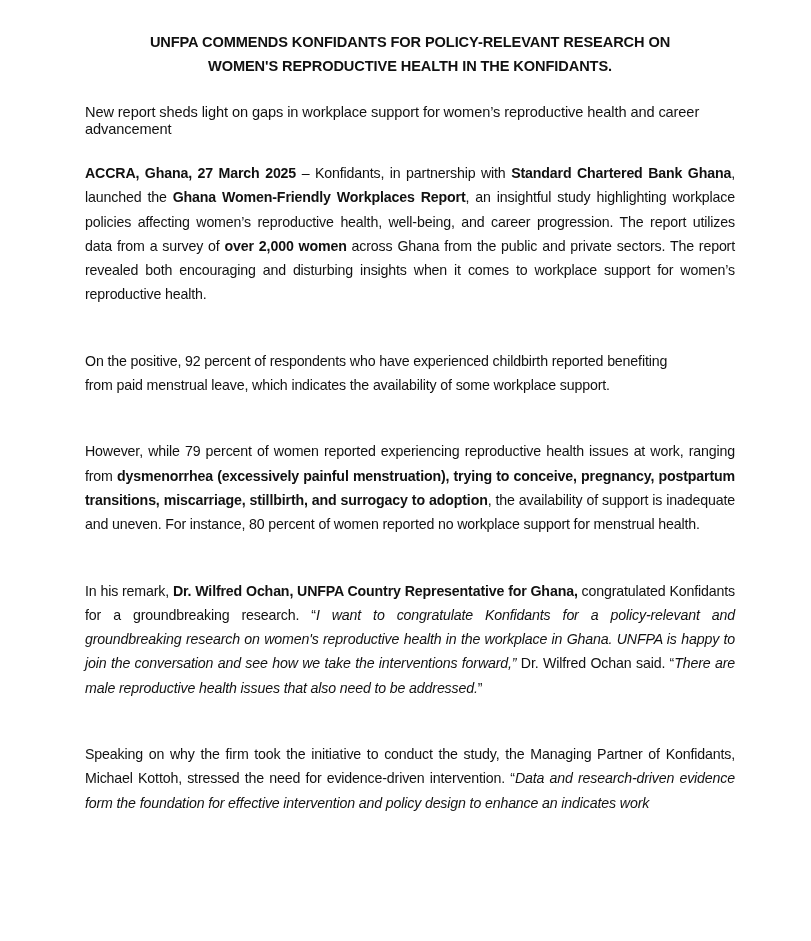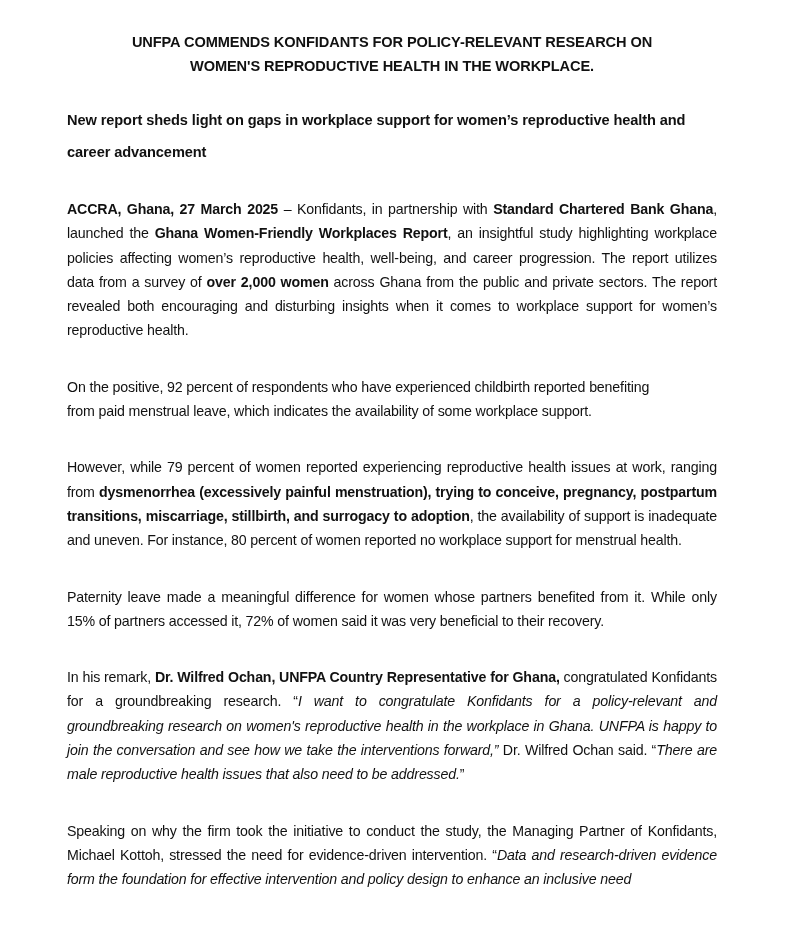--- a/index.html
+++ b/index.html
@@ -10,71 +10,70 @@
     body {
       width: 811px;
       height: 941px;
       overflow: hidden;
       position: relative;
       font-family: "Liberation Sans", "DejaVu Sans", sans-serif;
       color: #111111;
     }
     .page {
       position: absolute;
-      left: 67px;
+      left: 85px;
       top: 30px;
       width: 650px;
     }
     .title {
       text-align: center;
       font-weight: bold;
       font-size: 14.6px;
       line-height: 24px;
       margin: 0;
       letter-spacing: -0.1px;
     }
     .subtitle {
-      font-weight: bold;
+      font-weight: normal;
       font-size: 14.6px;
-      line-height: 32px;
+      line-height: 17px;
       margin: 26px 0 0 0;
       letter-spacing: -0.1px;
     }
     p {
       margin: 0;
       font-size: 14.2px;
       line-height: 24.3px;
       letter-spacing: -0.15px;
     }
     p.justify {
       text-align: justify;
     }
-    .para { margin-top: 32px; }
-    .p-accra { margin-top: 29px; }
+    .para { margin-top: 42px; }
+    .p-accra { margin-top: 23px; }
     b { font-weight: bold; }
     i { font-style: italic; }
   </style>
 </head>
 <body>
 
 <div class="page">
 
   <h1 class="title">
     <span>UNFPA COMMENDS KONFIDANTS FOR POLICY-RELEVANT RESEARCH ON</span><br>
-    <span>WOMEN'S REPRODUCTIVE HEALTH IN THE WORKPLACE.</span>
+    <span>WOMEN'S REPRODUCTIVE HEALTH IN THE KONFIDANTS.</span>
   </h1>
 
   <h2 class="subtitle">New report sheds light on gaps in workplace support for women’s reproductive health and career advancement</h2>
 
   <p class="justify p-accra"><b>ACCRA, Ghana, 27 March 2025</b><span> – Konfidants, in partnership with </span><b>Standard Chartered Bank Ghana</b><span>, launched the </span><b>Ghana Women-Friendly Workplaces Report</b><span>, an insightful study highlighting workplace policies affecting women’s reproductive health, well-being, and career progression. The report utilizes data from a survey of </span><b>over 2,000 women</b><span> across Ghana from the public and private sectors. The report revealed both encouraging and disturbing insights when it comes to workplace support for women’s reproductive health.</span></p>
 
   <p class="para"><span>On the positive, 92 percent of respondents who have experienced childbirth reported benefiting</span><br><span>from paid menstrual leave, which indicates the availability of some workplace support.</span></p>
 
   <p class="justify para"><span>However, while 79 percent of women reported experiencing reproductive health issues at work, ranging from </span><b>dysmenorrhea (excessively painful menstruation), trying to conceive, pregnancy, postpartum transitions, miscarriage, stillbirth, and surrogacy to adoption</b><span>, the availability of support is inadequate and uneven. For instance, 80 percent of women reported no workplace support for menstrual health.</span></p>
 
-  <p class="justify para">Paternity leave made a meaningful difference for women whose partners benefited from it. While only 15% of partners accessed it, 72% of women said it was very beneficial to their recovery.</p>
 
 
   <p class="justify para"><span>In his remark, </span><b>Dr. Wilfred Ochan, UNFPA Country Representative for Ghana,</b><span> congratulated Konfidants for a groundbreaking research. “</span><i>I want to congratulate Konfidants for a policy-relevant and groundbreaking research on women's reproductive health in the workplace in Ghana. UNFPA is happy to join the conversation and see how we take the interventions forward,”</i><span> Dr. Wilfred Ochan said. “</span><i>There are male reproductive health issues that also need to be addressed.</i><span>”</span></p>
 
-  <p class="justify para"><span>Speaking on why the firm took the initiative to conduct the study, the Managing Partner of Konfidants, Michael Kottoh, stressed the need for evidence-driven intervention. “</span><i>Data and research-driven evidence form the foundation for effective intervention and policy design to enhance an inclusive need</i></p>
+  <p class="justify para"><span>Speaking on why the firm took the initiative to conduct the study, the Managing Partner of Konfidants, Michael Kottoh, stressed the need for evidence-driven intervention. “</span><i>Data and research-driven evidence form the foundation for effective intervention and policy design to enhance an indicates work</i></p>
 
 </div>
 
 </body></html>

